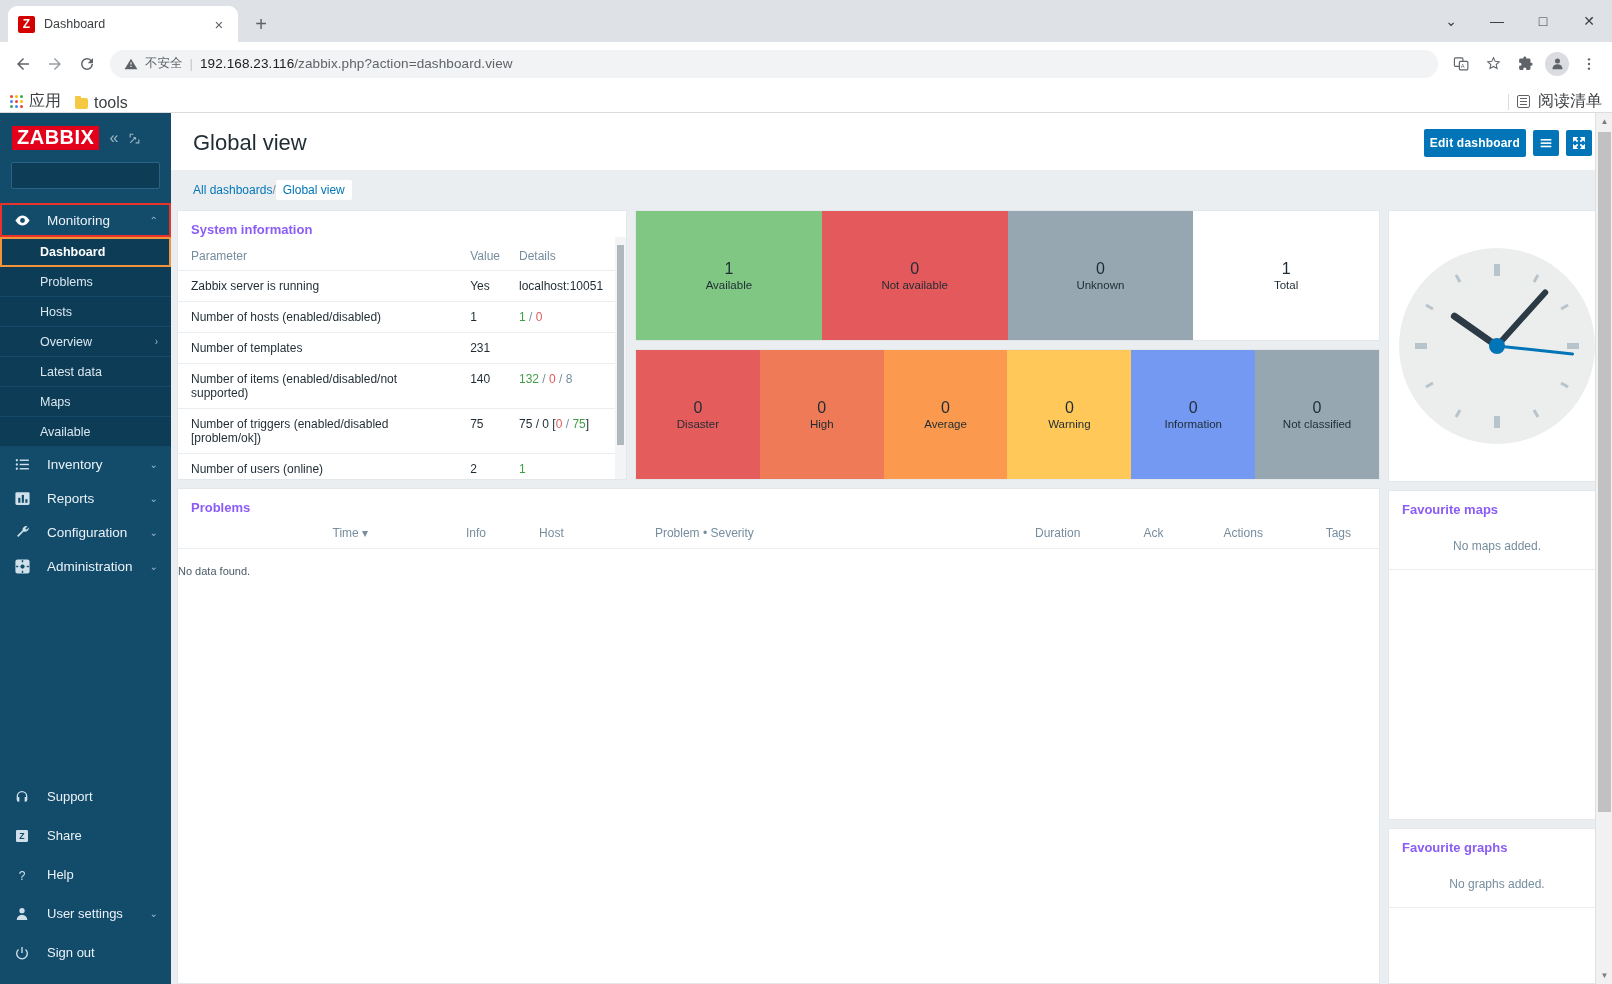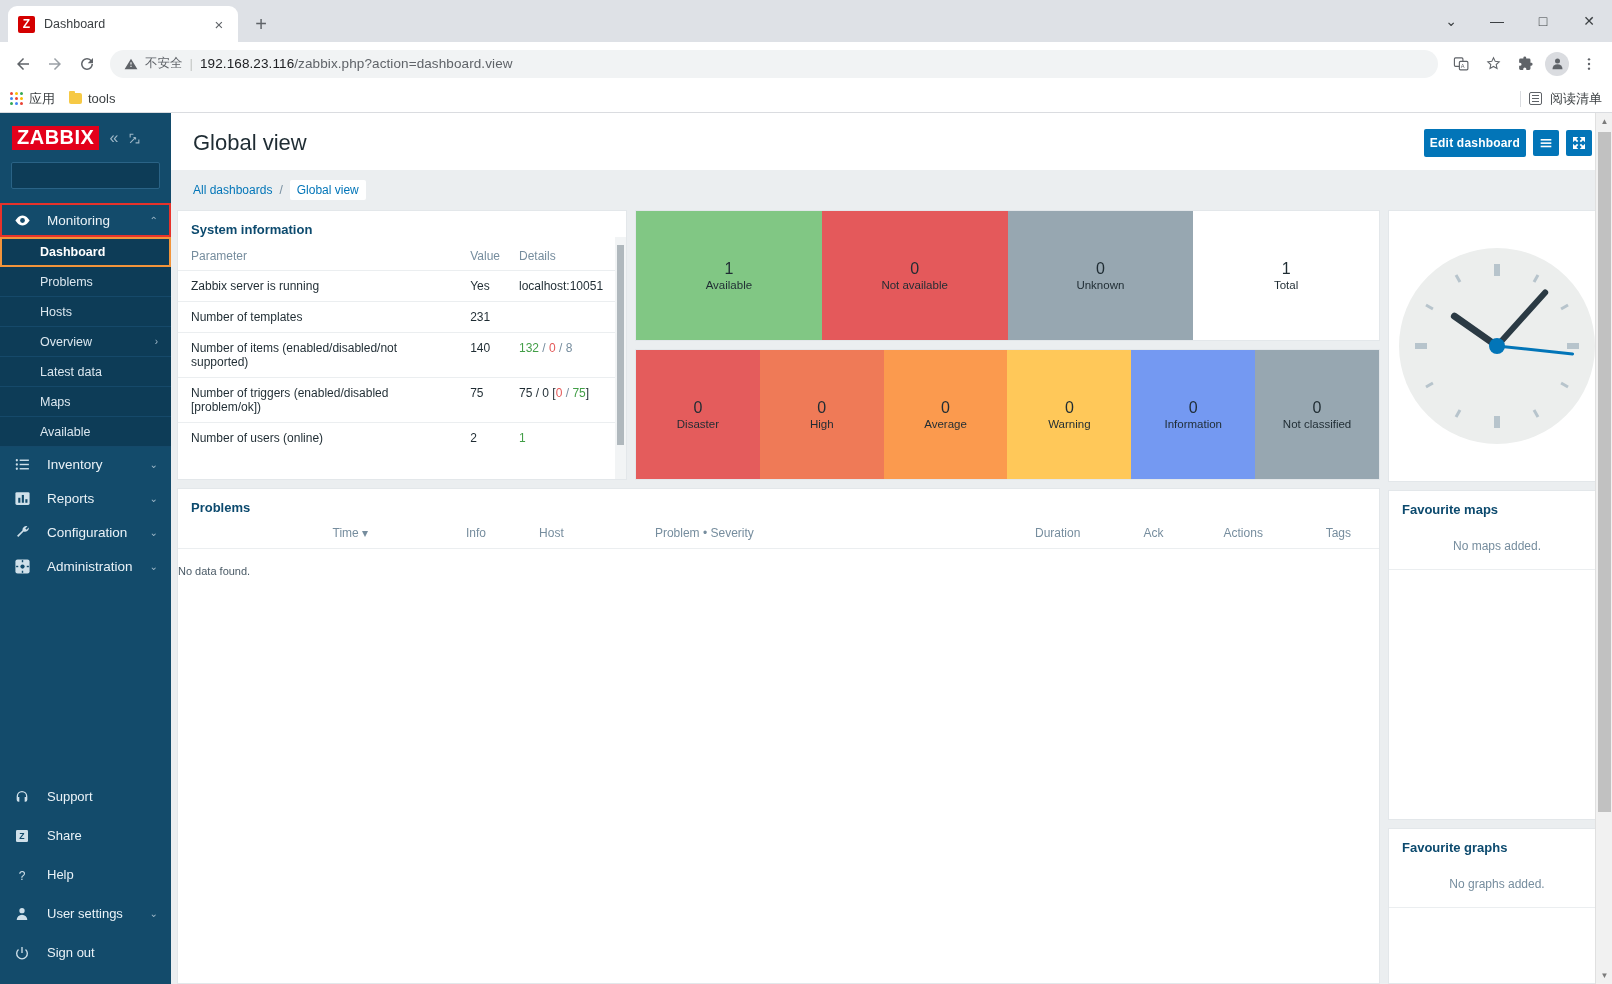--- a/index.html
+++ b/index.html
@@ -51,21 +51,21 @@
   .omnibox .sep { color:#c4c7c5; }
   .omnibox .url { color:#202124; letter-spacing:.1px; }
   .omnibox .url .host { color:#202124; }
   .omnibox .url .path { color:#5f6368; }
   .navbar-right { display:flex; align-items:center; gap:2px; }
   .avatar-btn { width:24px;height:24px;border-radius:50%;background:#dadce0;display:flex;
                 align-items:center;justify-content:center; }
 
   .bookmarks {
     height:27px; background:#fff; border-bottom:1px solid #dadce0; display:flex;
-    align-items:center; padding:0 10px; gap:14px; flex:0 0 28px; font-size:13px; color:#3c4043;
+    align-items:flex-end; padding:0 10px; gap:14px; flex:0 0 28px; font-size:16px; color:#3c4043;
   }
   .bm { display:flex; align-items:center; gap:6px; cursor:pointer; }
   .apps-grid { display:grid; grid-template-columns:repeat(3,3px); grid-template-rows:repeat(3,3px);
                gap:2px; }
   .apps-grid i { width:3px;height:3px;border-radius:50%;display:block; }
   .folder-ico { width:13px;height:11px;background:#f6c945;border-radius:1px 2px 2px 2px; position:relative;}
   .folder-ico:after{content:"";position:absolute;top:-2px;left:0;width:6px;height:3px;background:#f6c945;border-radius:1px 1px 0 0;}
   .bookmarks-right { margin-left:auto; display:flex; align-items:center; gap:8px; color:#3c4043; }
   .bm-divider { width:1px;height:16px;background:#dadce0; }
   .readlist-ico { width:13px;height:13px;border:1.4px solid #5f6368;border-radius:2px; position:relative;}
@@ -132,35 +132,35 @@
   .header-actions { margin-left:auto; display:flex; align-items:center; gap:7px; }
   .btn-primary {
     background:#0275b8; color:#fff; border:0; border-radius:2px; font-size:12px;
     padding:7px 6px; cursor:pointer; font-family:inherit; font-weight:bold; letter-spacing:.2px;
   }
   .btn-icon {
     width:26px;height:26px;background:#0275b8;border-radius:2px;display:flex;align-items:center;
     justify-content:center;cursor:pointer;
   }
   .breadcrumb {
-    background:#ebeef0; padding:10px 22px; display:flex; align-items:center; gap:7px; font-size:12px;
+    background:#ebeef0; padding:10px 22px; display:flex; align-items:center; font-size:12px;
   }
   .breadcrumb a { color:#0275b8; text-decoration:none; cursor:pointer; }
   .breadcrumb .sep { color:#768d9e; }
   .breadcrumb .current {
     background:#fff; padding:3px 7px; color:#0275b8; border-radius:2px;
   }
 
   .dash { flex:1; display:flex; gap:8px; padding:0 6px 0 6px; overflow:hidden; }
   .col-main { flex:1; display:flex; flex-direction:column; gap:8px; min-width:0; }
   .row-top { display:flex; gap:8px; height:270px; }
   .col-right { width:218px; flex:0 0 218px; display:flex; flex-direction:column; gap:8px; }
 
   .widget { background:#fff; border:1px solid #e3e7ea; display:flex; flex-direction:column; overflow:hidden; }
-  .widget-title { font-size:13px; font-weight:bold; color:#0c4a6e; padding:11px 13px 8px 13px; }
+  .widget-title { font-size:13px; font-weight:bold; color:#8b5cf6; padding:11px 13px 8px 13px; }
 
   
   .w-sysinfo { width:450px; flex:0 0 450px; position:relative; }
   .sysinfo-scroll { overflow:hidden; position:relative; flex:1; }
   table.sysinfo { width:100%; border-collapse:collapse; font-size:12px; }
   table.sysinfo th {
     text-align:left; font-weight:normal; color:#768d9e; padding:4px 6px 7px 13px;
     border-bottom:1px solid #ebeef0; font-size:12px;
   }
   table.sysinfo td {
@@ -542,20 +542,25 @@
                       <th>Parameter</th>
                       <th class="col-val">Value</th>
                       <th class="col-det">Details</th>
                     </tr>
                   </thead>
                   <tbody id="sysinfo-body">
                       <tr>
                         <td>Zabbix server is running</td>
                         <td class="col-val g">Yes</td>
                         <td class="col-det"><span>localhost:10051</span></td>
+                      </tr>
+                      <tr>
+                        <td>Number of hosts (enabled/disabled)</td>
+                        <td class="col-val ">1</td>
+                        <td class="col-det"><span class="g">1</span><span class="gy"> / </span><span class="r">0</span></td>
                       </tr>
                       <tr>
                         <td>Number of templates</td>
                         <td class="col-val ">231</td>
                         <td class="col-det"></td>
                       </tr>
                       <tr>
                         <td>Number of items (enabled/disabled/not supported)</td>
                         <td class="col-val ">140</td>
                         <td class="col-det"><span class="g">132</span><span class="gy"> / </span><span class="r">0</span><span class="gy"> / </span><span class="gy">8</span></td>

